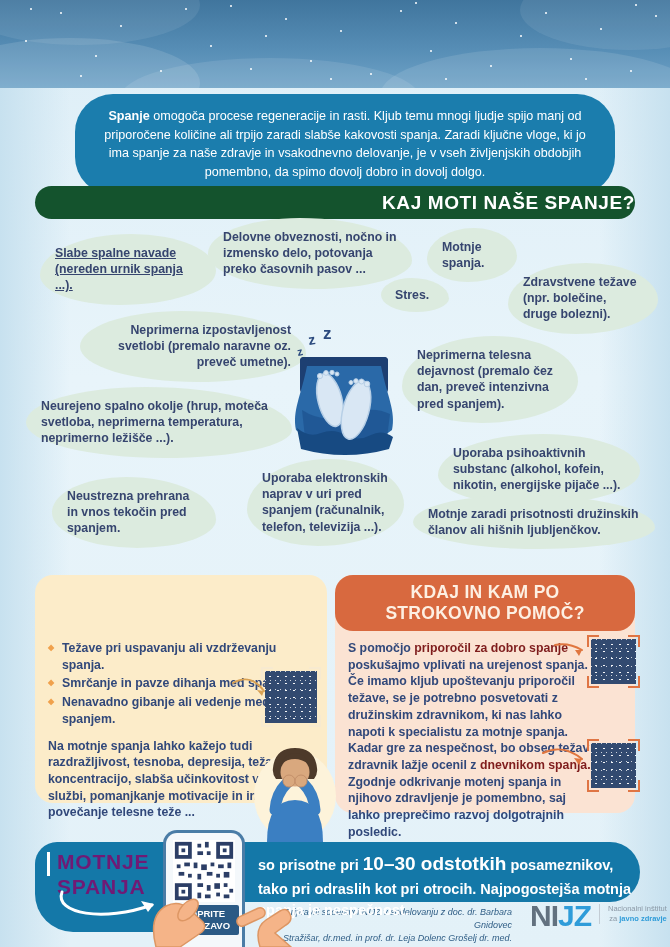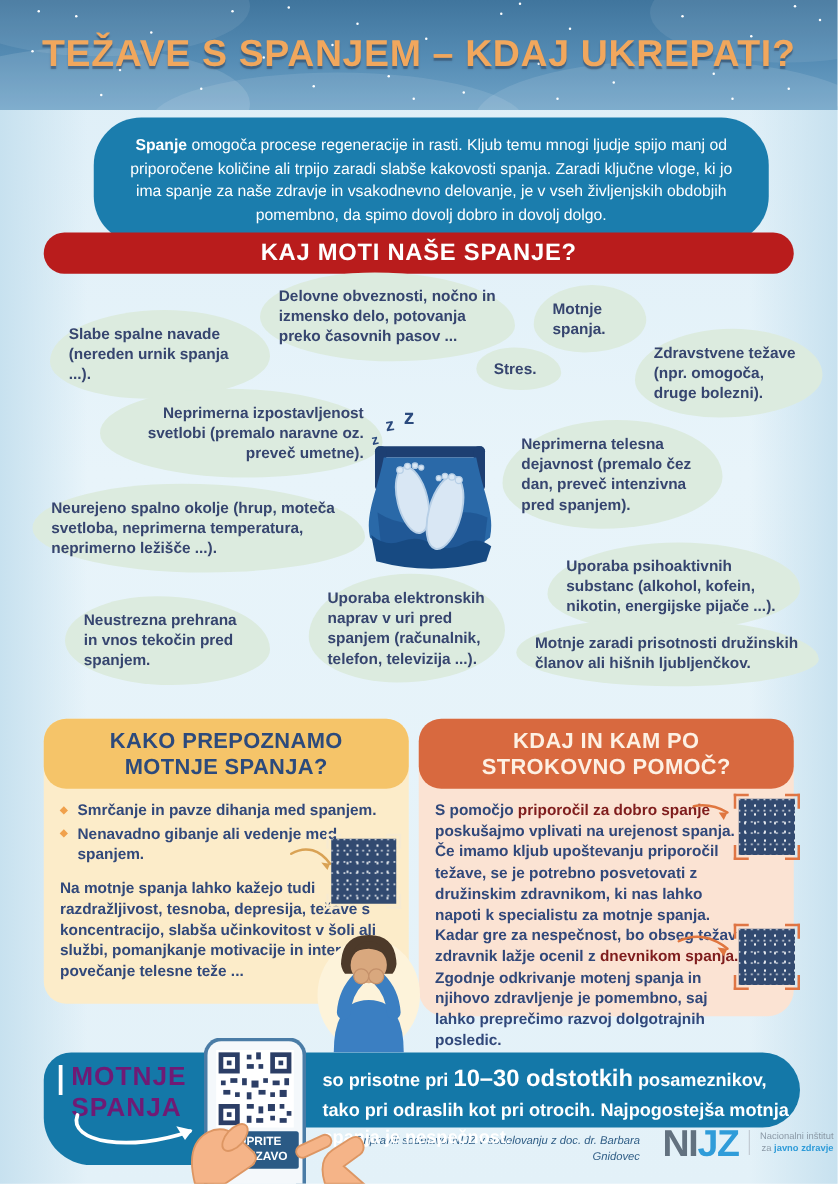--- a/index.html
+++ b/index.html
@@ -32,43 +32,43 @@
   .page-title{position:absolute;left:0;top:27px;width:670px;text-align:center;
     font-size:30px;font-weight:bold;color:#f1a75d;letter-spacing:0.5px;
     text-shadow:0 2px 1px rgba(44,62,88,0.55);}
   
   .intro{position:absolute;left:75px;top:94px;width:540px;box-sizing:border-box;
     background:#1b7dad;border-radius:38px;padding:13px 28px;
     color:#fff;font-size:12.6px;line-height:1.48;text-align:center;font-weight:500;}
   .intro b{font-weight:bold;}
   
   .sec1-header{position:absolute;left:35px;top:186px;width:600px;height:33px;
-    background:#b91c1c;border-radius:17px;color:#fff;font-weight:bold;font-size:19px;
-    text-align:center;line-height:33px;letter-spacing:0.6px;}
+    background:#14532d;border-radius:17px;color:#fff;font-weight:bold;font-size:19px;
+    text-align:right;line-height:33px;letter-spacing:0.6px;}
   .bubble{position:absolute;background:#dcebdf;color:#36456f;font-weight:bold;
     font-size:12.3px;line-height:1.32;padding:11px 15px;box-sizing:border-box;}
   .blobA{border-radius:52% 48% 55% 45% / 58% 52% 48% 42%;}
   .blobB{border-radius:45% 55% 48% 52% / 50% 60% 40% 50%;}
-  .b1{left:40px;top:248px;width:176px;}
+  .b1{left:40px;top:234px;width:176px;text-decoration:underline;}
   .b2{left:208px;top:218px;width:204px;}
   .b3{left:427px;top:228px;width:90px;text-align:left;}
   .b4{left:381px;top:278px;width:68px;padding:9px 14px;}
   .b5{left:508px;top:263px;width:150px;}
   .b6{left:80px;top:311px;width:226px;text-align:right;}
   .b7{left:402px;top:336px;width:176px;}
   .b8{left:26px;top:387px;width:266px;}
   .b9{left:438px;top:434px;width:202px;}
   .b10{left:52px;top:477px;width:164px;}
   .b11{left:247px;top:459px;width:157px;}
   .b12{left:413px;top:495px;width:242px;}
   .bed-illu{position:absolute;left:292px;top:326px;}
   
   .panel{position:absolute;box-sizing:border-box;border-radius:18px;}
   .panel-left{left:35px;top:575px;width:292px;height:228px;background:#fcecc9;}
-  .panel-right{left:335px;top:575px;width:300px;height:238px;background:#fbe3d3;border-radius:21px;}
+  .panel-right{left:335px;top:575px;width:300px;height:238px;background:#fbe3d3;}
   .panel-header{position:absolute;left:0;top:0;width:100%;height:56px;border-radius:18px;
     display:flex;align-items:center;justify-content:center;text-align:center;
     font-weight:bold;font-size:17.5px;line-height:1.22;letter-spacing:0.3px;padding:0 20px;box-sizing:border-box;}
   .ph-left{background:#f5c469;color:#2c4a7c;}
   .ph-right{background:#d8693f;color:#fdf0e3;}
   .panel-body{position:absolute;left:0;top:56px;width:100%;padding:9px 13px;box-sizing:border-box;
     color:#31487a;font-weight:bold;font-size:12.3px;line-height:1.36;}
   .blist{list-style:none;margin:0;padding:0;}
   .blist li{position:relative;padding-left:14px;margin-bottom:2px;}
   .blist li:before{content:"\25C6";position:absolute;left:0;top:3px;font-size:8px;color:#f0a14c;}
@@ -128,35 +128,34 @@
 
 <div class="side-tint"></div>
 
 <div class="sky">
   <div class="cloud cl5"></div>
   <div class="cloud cl4"></div>
   <div class="cloud cl1"></div>
   <div class="cloud cl2"></div>
   <div class="cloud cl3"></div>
   <div class="stars"></div>
-  <div class="page-title">TEŽAVE S SPANJEM – KDAJ UKREPATI?</div>
 </div>
 
 <div class="intro">
   <b>Spanje</b>
   <span>omogoča procese regeneracije in rasti. Kljub temu mnogi ljudje spijo manj od priporočene količine ali trpijo zaradi slabše kakovosti spanja. Zaradi ključne vloge, ki jo ima spanje za naše zdravje in vsakodnevno delovanje, je v vseh življenjskih obdobjih pomembno, da spimo dovolj dobro in dovolj dolgo.</span>
 </div>
 
 <div class="sec1-header">KAJ MOTI NAŠE SPANJE?</div>
 
 <div class="bubble blobA b1">Slabe spalne navade (nereden urnik spanja ...).</div>
 <div class="bubble blobB b2">Delovne obveznosti, nočno in izmensko delo, potovanja preko časovnih pasov ...</div>
 <div class="bubble blobA b3">Motnje spanja.</div>
 <div class="bubble blobB b4">Stres.</div>
-<div class="bubble blobA b5">Zdravstvene težave (npr. omogoča, druge bolezni).</div>
+<div class="bubble blobA b5">Zdravstvene težave (npr. bolečine, druge bolezni).</div>
 <div class="bubble blobB b6">Neprimerna izpostavljenost svetlobi (premalo naravne oz. preveč umetne).</div>
 <div class="bubble blobA b7">Neprimerna telesna dejavnost (premalo čez dan, preveč intenzivna pred spanjem).</div>
 <div class="bubble blobB b8">Neurejeno spalno okolje (hrup, moteča svetloba, neprimerna temperatura, neprimerno ležišče ...).</div>
 <div class="bubble blobA b9">Uporaba psihoaktivnih substanc (alkohol, kofein, nikotin, energijske pijače ...).</div>
 <div class="bubble blobB b10">Neustrezna prehrana in vnos tekočin pred spanjem.</div>
 <div class="bubble blobA b11">Uporaba elektronskih naprav v uri pred spanjem (računalnik, telefon, televizija ...).</div>
 <div class="bubble blobB b12">Motnje zaradi prisotnosti družinskih članov ali hišnih ljubljenčkov.</div>
 
 <div class="bed-illu">
   <svg width="104" height="142" viewBox="0 0 104 142">
@@ -178,23 +177,23 @@
       <ellipse cx="64" cy="84" rx="13" ry="30" transform="rotate(15 64 84)" fill="#d9e7f4" stroke="#b7cfe6" stroke-width="1.5"></ellipse>
       <circle cx="75" cy="58" r="2.8" fill="#d9e7f4" stroke="#b7cfe6" stroke-width="1"></circle>
       <circle cx="69.5" cy="55.5" r="2.5" fill="#d9e7f4" stroke="#b7cfe6" stroke-width="1"></circle>
       <circle cx="64" cy="55" r="2.3" fill="#d9e7f4" stroke="#b7cfe6" stroke-width="1"></circle>
       <circle cx="59" cy="56.5" r="2" fill="#d9e7f4" stroke="#b7cfe6" stroke-width="1"></circle>
     </g>
   </svg>
 </div>
 
 <div class="panel panel-left">
-  <div class="panel-header ph-left">KAKO PREPOZNAMO MOTNJE SPANJA?</div>
   <div class="panel-body">
     <ul class="blist">
+      <li>Težave pri uspavanju ali vzdrževanju spanja.</li>
       <li>Smrčanje in pavze dihanja med spanjem.</li>
       <li class="li-narrow">Nenavadno gibanje ali vedenje med spanjem.</li>
     </ul>
     <div class="left-par">Na motnje spanja lahko kažejo tudi razdražljivost, tesnoba, depresija, težave s koncentracijo, slabša učinkovitost v šoli ali službi, pomanjkanje motivacije in interesa, povečanje telesne teže ...</div>
   </div>
   <svg class="mini-arrow" style="left:196px;top:100px;" width="38" height="24" viewBox="0 0 38 24">
     <path d="M2 8 C14 1 25 5 33 16" fill="none" stroke="#d9a254" stroke-width="2" stroke-linecap="round"></path>
     <path d="M33 16 l-7 -1 l5 6 z" fill="#d9a254"></path>
   </svg>
   <div class="qrwrap qr-left frame-cream">
@@ -321,20 +320,21 @@
   <path d="M152 69 Q146 50 158 42 L172 33 Q179 29 182 36 Q185 43 178 47 L167 55 L183 69 Z" fill="#f5b488" stroke="#dd9663" stroke-width="1.5"></path>
   <rect x="128" y="34" width="30" height="10" rx="5" transform="rotate(-25 143 39)" fill="#f5b488" stroke="#dd9663" stroke-width="1.5"></rect>
 </svg>
 
 <div class="band-text">
   <span>so prisotne pri </span><span class="band-big">10–30 odstotkih</span><span> posameznikov, tako pri odraslih kot pri otrocih. Najpogostejša motnja spanja je </span><span>nespečnost.</span>
 </div>
 
 <div class="credits">
   <div>Pripravili sodelavci NIJZ v sodelovanju z doc. dr. Barbara Gnidovec</div>
+  <div>Stražišar, dr.med. in prof. dr. Leja Dolenc Grošelj dr. med.</div>
 </div>
 
 <div class="nijz">
   <div class="nijz-word"><span class="nijz-gray">NI</span><span class="nijz-blue">JZ</span></div>
   <div class="nijz-sub">
     <div class="l1">Nacionalni inštitut</div>
     <div class="l2"><span class="za">za </span><span class="jz">javno zdravje</span></div>
   </div>
 </div>
 

